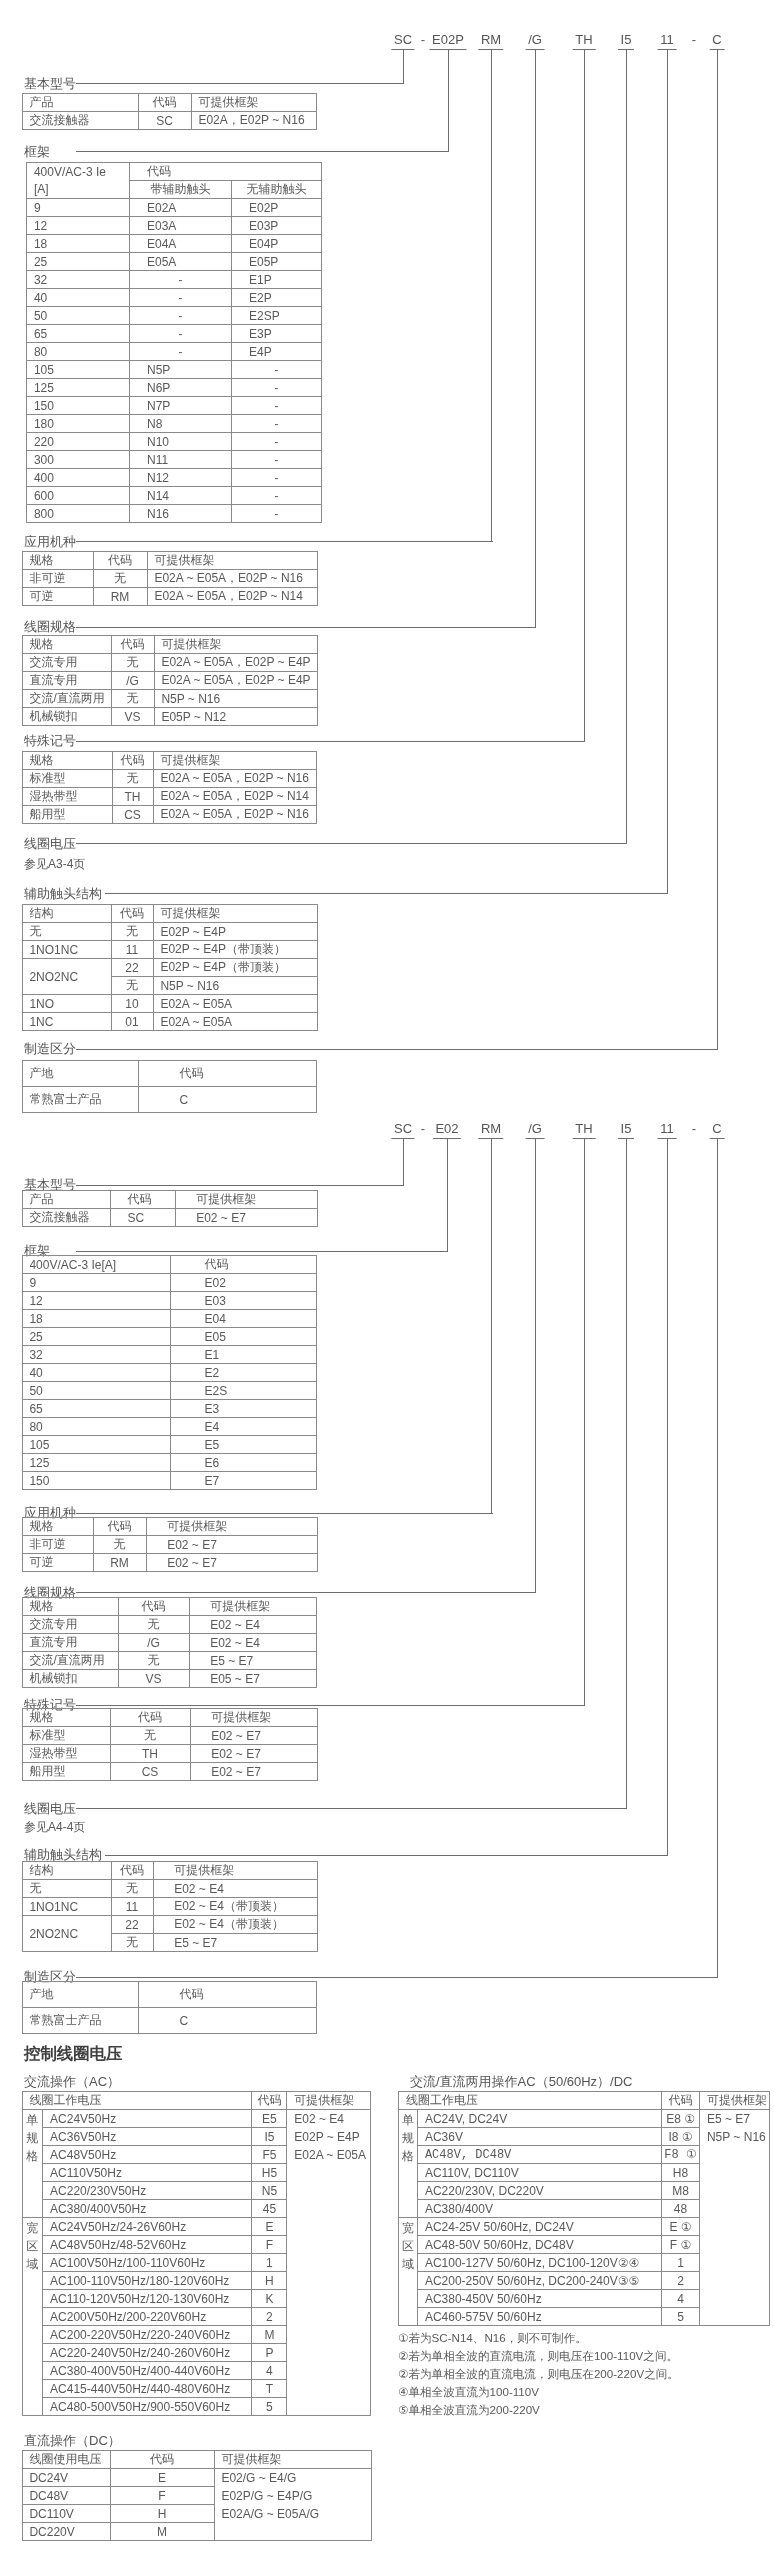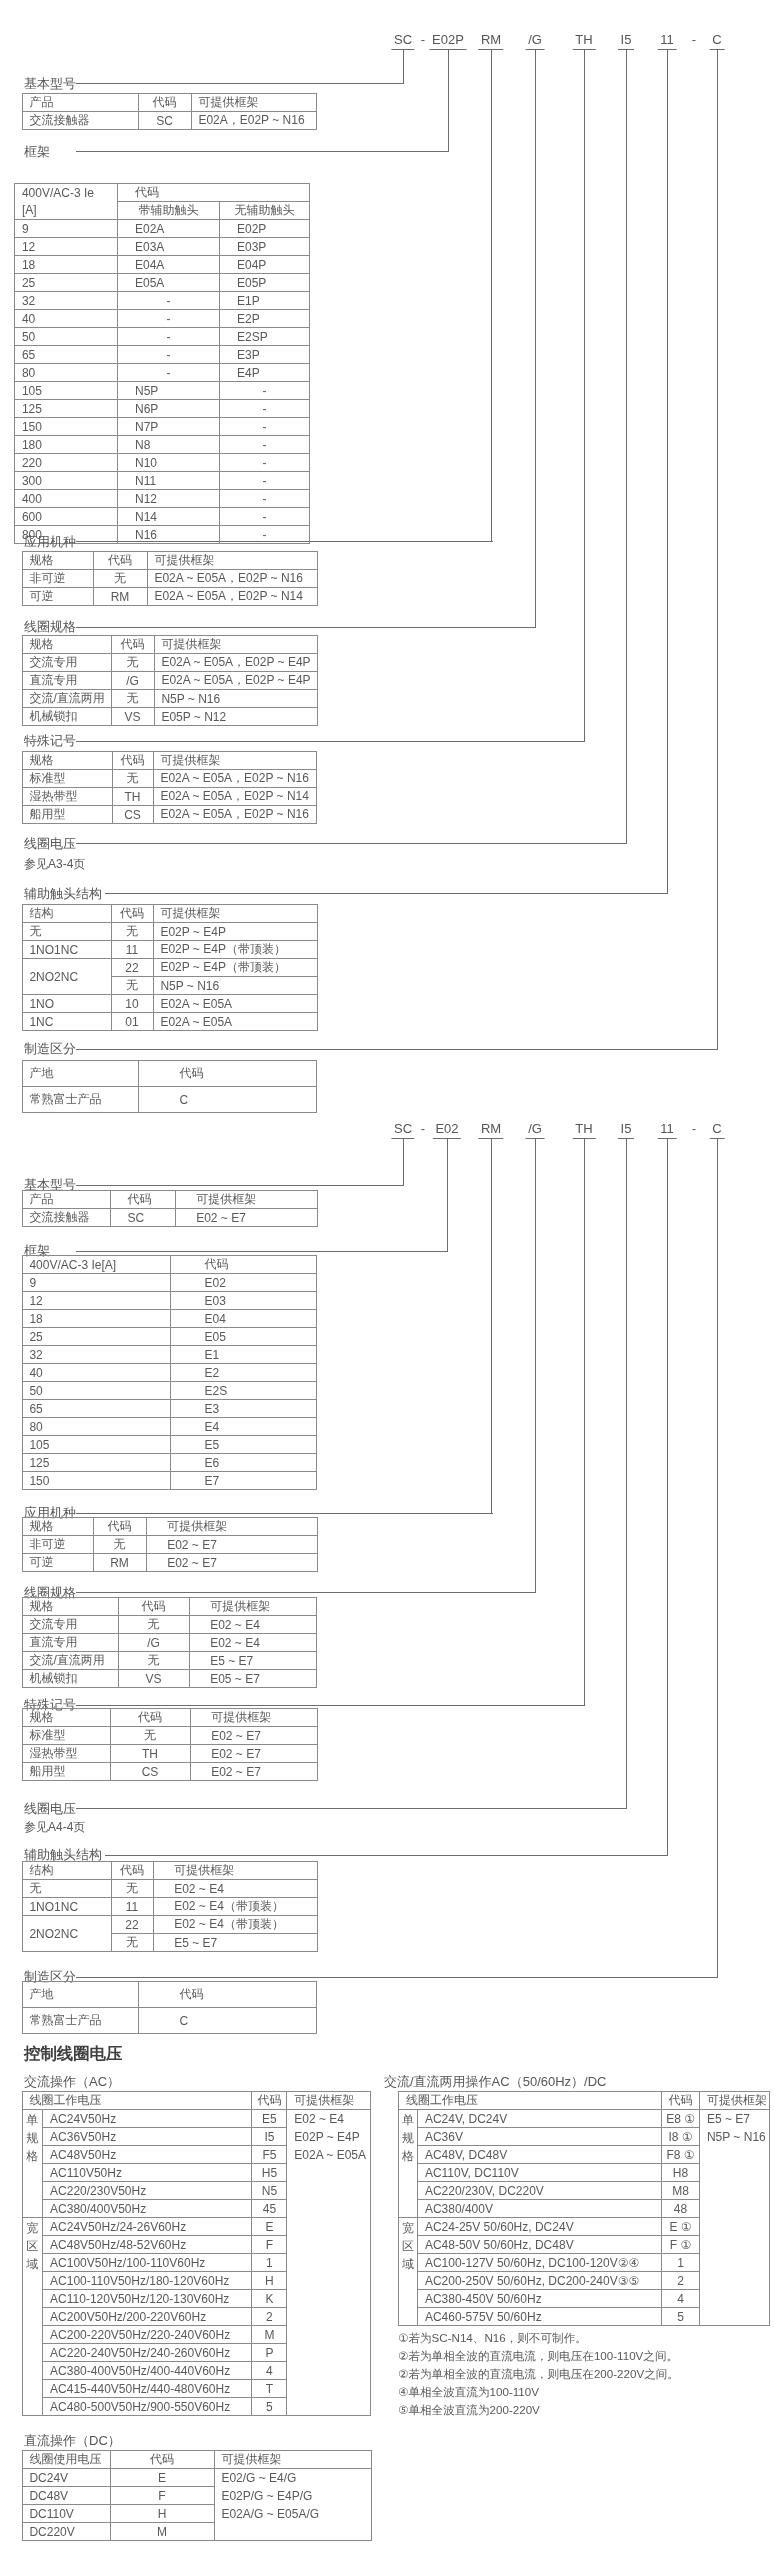--- a/index.html
+++ b/index.html
@@ -74,21 +74,21 @@
         </tr>
         <tr style="height: 18px;">
           <td>交流接触器</td>
           <td class="c">SC</td>
           <td>E02A，E02P ~ N16</td>
         </tr>
       </tbody>
     </table>
 
   <div class="sec-label" style="top:144px">框架</div>
-  <table class="tbl" style="left: 14px; top: 162px; width: 294px; margin-top: 21px;">
+  <table class="tbl" style="left: 26px; top: 162px; width: 294px;">
       <colgroup>
         <col style="width: 103px;">
         <col style="width: 102px;">
         <col style="width: 90px;">
       </colgroup>
       <tbody>
         <tr style="height: 18px;">
           <td rowspan="2" class="hl2">400V/AC-3 Ie<br>[A]</td>
           <td colspan="2" class="p20">代码</td>
         </tr>
@@ -691,21 +691,21 @@
           <td>AC415-440V50Hz/440-480V60Hz</td>
           <td class="c">T</td>
         </tr>
         <tr style="height: 18px;">
           <td>AC480-500V50Hz/900-550V60Hz</td>
           <td class="c">5</td>
         </tr>
       </tbody>
     </table>
 
-  <div class="tbl-title" style="left:384px;top:2073px">交流/直流两用操作AC（50/60Hz）/DC</div>
+  <div class="tbl-title" style="left:410px;top:2073px">交流/直流两用操作AC（50/60Hz）/DC</div>
   <table class="tbl" style="left: 398px; top: 2091px; width: 370px;">
       <colgroup>
         <col style="width: 19px;">
         <col style="width: 244px;">
         <col style="width: 38px;">
         <col style="width: 70px;">
       </colgroup>
       <tbody>
         <tr style="height: 18px;">
           <td colspan="2">线圈工作电压</td>
@@ -715,21 +715,21 @@
         <tr style="height: 18px;">
           <td rowspan="6" class="grp">单<br>规<br>格</td>
           <td>AC24V, DC24V</td>
           <td class="c">E8 ①</td>
           <td rowspan="12" class="fw">E5 ~ E7<br>N5P ~ N16</td>
         </tr>
         <tr style="height: 18px;">
           <td>AC36V</td>
           <td class="c">I8 ①</td>
         </tr>
-        <tr style="height: 18px;">
+        <tr style="height: 18px; font-family: Liberation Mono, monospace;">
           <td>AC48V, DC48V</td>
           <td class="c">F8 ①</td>
         </tr>
         <tr style="height: 18px;">
           <td>AC110V, DC110V</td>
           <td class="c">H8</td>
         </tr>
         <tr style="height: 18px;">
           <td>AC220/230V, DC220V</td>
           <td class="c">M8</td>

